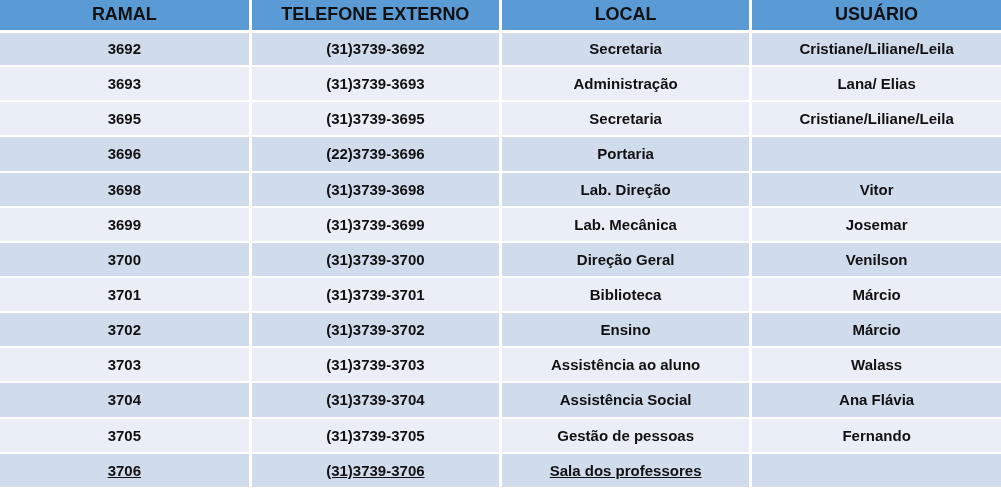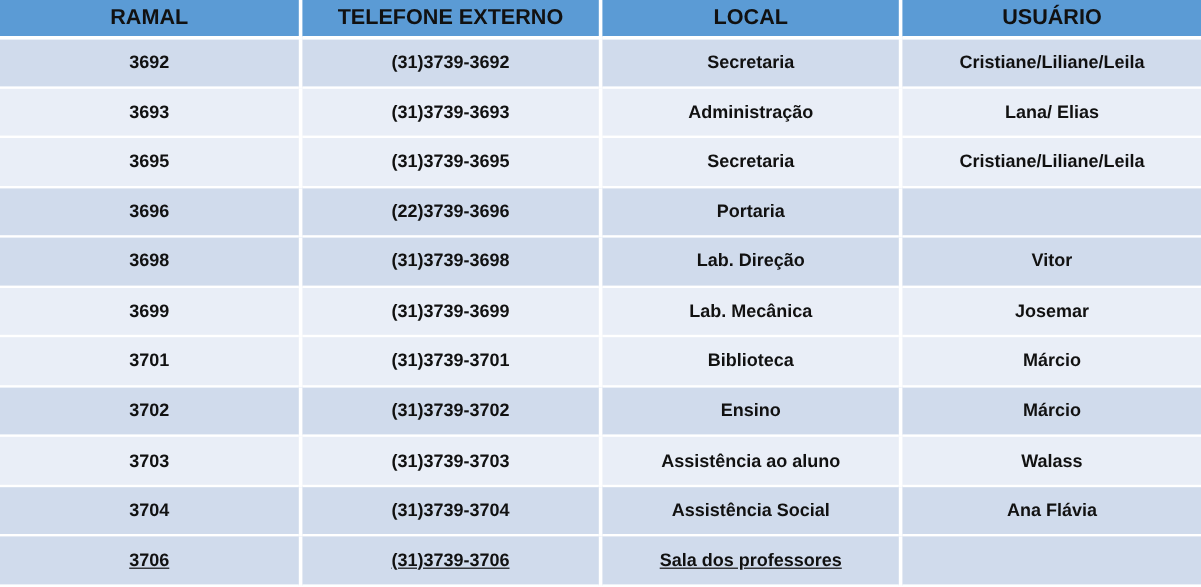--- a/index.html
+++ b/index.html
@@ -96,20 +96,26 @@
         <td>(31)3739-3698</td>
         <td>Lab. Direção</td>
         <td>Vitor</td>
       </tr>
       <tr class="even">
         <td>3699</td>
         <td>(31)3739-3699</td>
         <td>Lab. Mecânica</td>
         <td>Josemar</td>
       </tr>
+      <tr class="odd">
+        <td>3700</td>
+        <td>(31)3739-3700</td>
+        <td>Direção Geral</td>
+        <td>Venilson</td>
+      </tr>
       <tr class="even">
         <td>3701</td>
         <td>(31)3739-3701</td>
         <td>Biblioteca</td>
         <td>Márcio</td>
       </tr>
       <tr class="odd">
         <td>3702</td>
         <td>(31)3739-3702</td>
         <td>Ensino</td>
@@ -120,20 +126,26 @@
         <td>(31)3739-3703</td>
         <td>Assistência ao aluno</td>
         <td>Walass</td>
       </tr>
       <tr class="odd">
         <td>3704</td>
         <td>(31)3739-3704</td>
         <td>Assistência Social</td>
         <td>Ana Flávia</td>
       </tr>
+      <tr class="even">
+        <td>3705</td>
+        <td>(31)3739-3705</td>
+        <td>Gestão de pessoas</td>
+        <td>Fernando</td>
+      </tr>
       <tr class="odd">
         <td>3706</td>
         <td>(31)3739-3706</td>
         <td>Sala dos professores</td>
         <td></td>
       </tr>
     </tbody>
 </table>
 
 </body></html>

